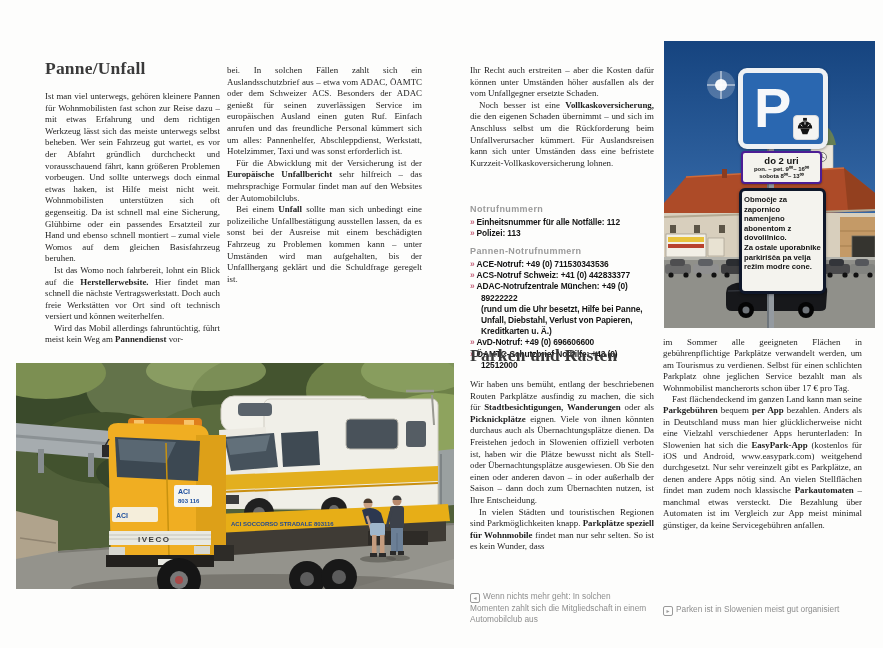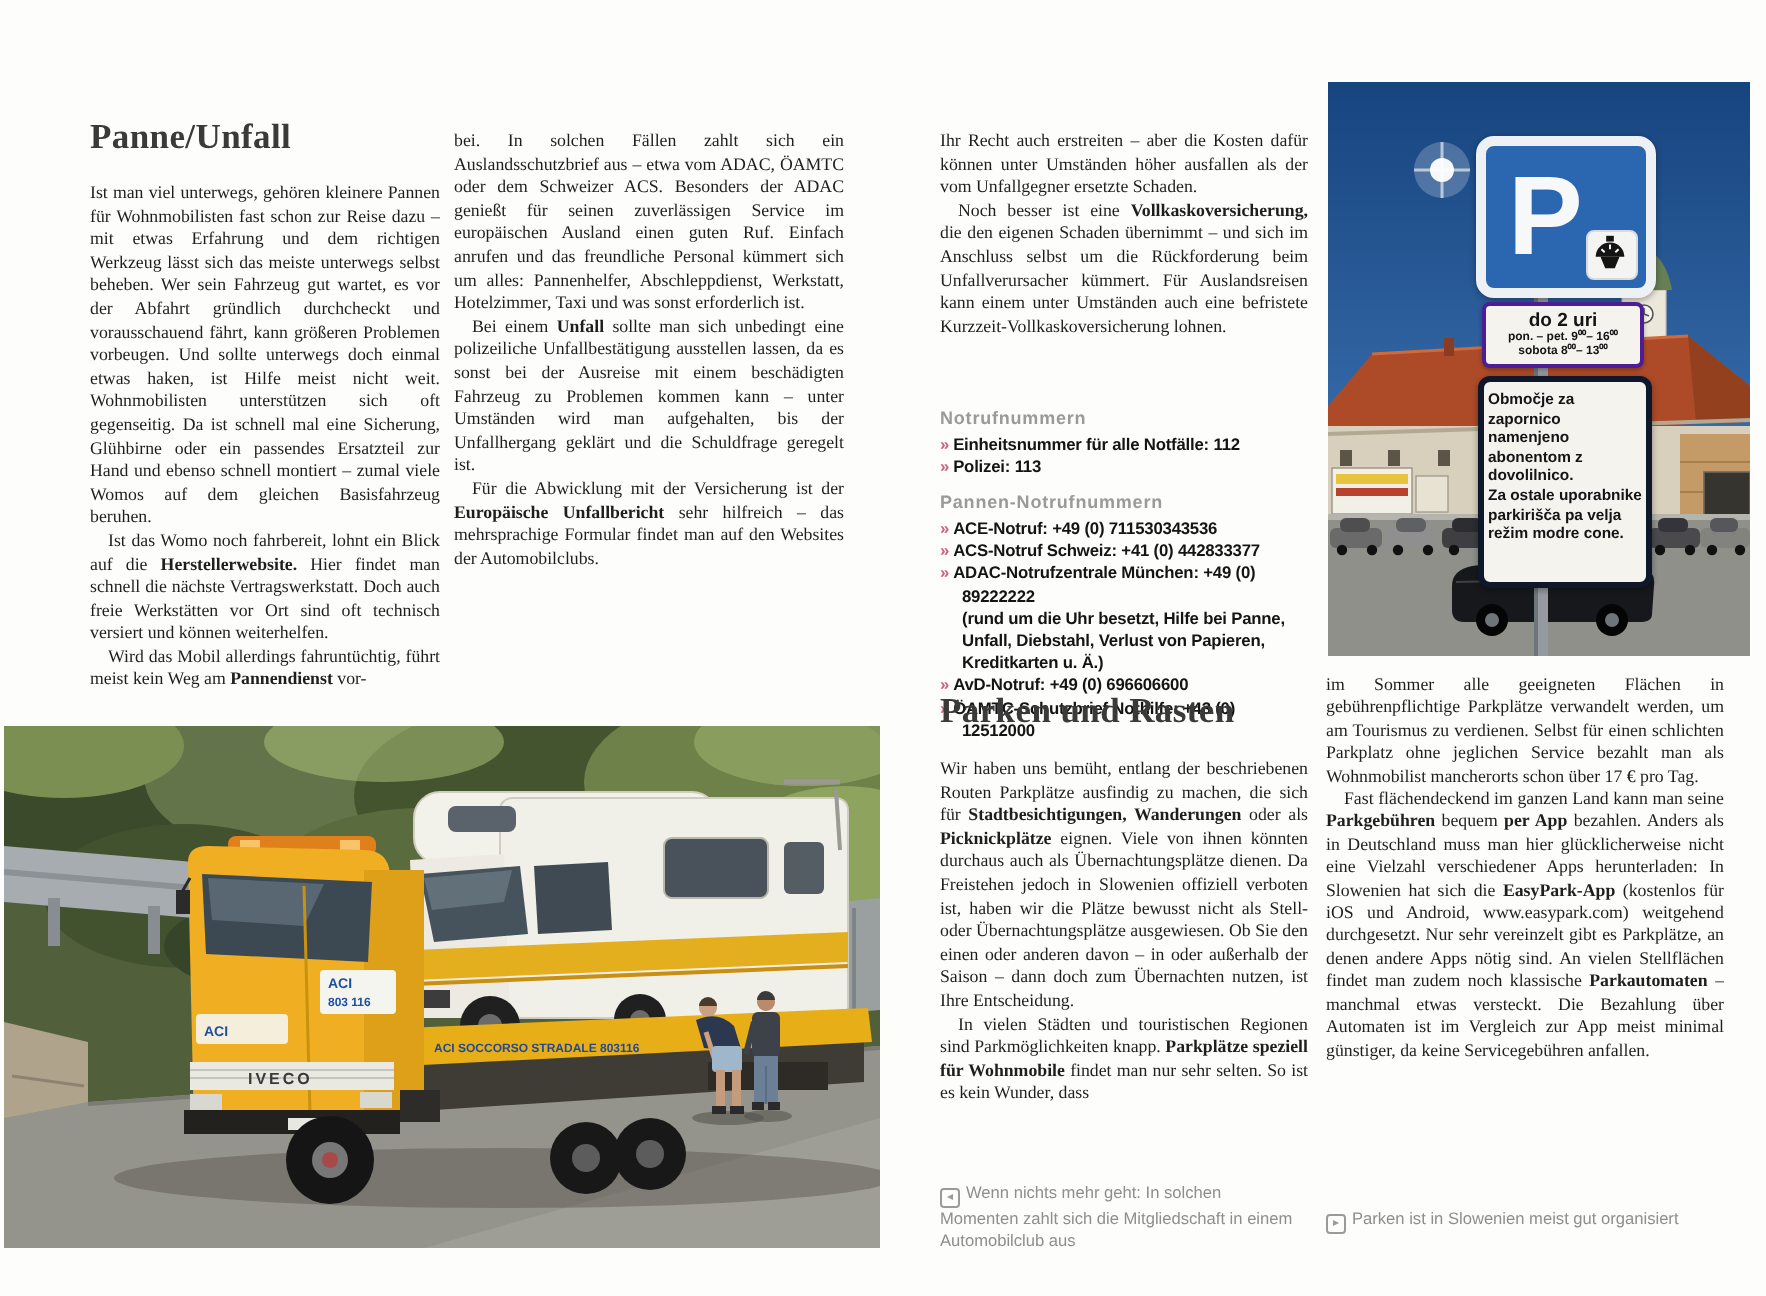--- a/index.html
+++ b/index.html
@@ -65,25 +65,25 @@
   <h1 class="sec-title abs" style="left:45px;top:30px;">Panne/Unfall</h1>
 
   <div class="col abs" style="left:45px;top:63px;width:175px;height:272px;">
     <p><span>Ist man viel unterwegs, gehören kleinere Pannen für Wohnmobilisten fast schon zur Reise dazu – mit etwas Erfahrung und dem richtigen Werkzeug lässt sich das meiste unterwegs selbst beheben. Wer sein Fahrzeug gut wartet, es vor der Abfahrt gründlich durchcheckt und vorausschauend fährt, kann größeren Problemen vorbeugen. Und sollte unterwegs doch einmal etwas haken, ist Hilfe meist nicht weit. Wohnmobilisten unterstützen sich oft gegenseitig. Da ist schnell mal eine Sicherung, Glühbirne oder ein passendes Ersatzteil zur Hand und ebenso schnell montiert – zumal viele Womos auf dem gleichen Basisfahrzeug beruhen.</span></p>
     <p class="ind"><span>Ist das Womo noch fahrbereit, lohnt ein Blick auf die </span><b>Herstellerwebsite.</b><span> Hier findet man schnell die nächste Vertragswerkstatt. Doch auch freie Werkstätten vor Ort sind oft technisch versiert und können weiterhelfen.</span></p>
     <p class="ind"><span>Wird das Mobil allerdings fahruntüchtig, führt meist kein Weg am </span><b>Pannendienst</b><span> vor-</span></p>
   </div>
 
   <div class="col abs" style="left:227px;top:37px;width:195px;height:298px;">
     <p><span>bei. In solchen Fällen zahlt sich ein Auslandsschutzbrief aus – etwa vom ADAC, ÖAMTC oder dem Schweizer ACS. Besonders der ADAC genießt für seinen zuverlässigen Service im europäischen Ausland einen guten Ruf. Einfach anrufen und das freundliche Personal kümmert sich um alles: Pannenhelfer, Abschleppdienst, Werkstatt, Hotelzimmer, Taxi und was sonst erforderlich ist.</span></p>
+    <p class="ind"><span>Für die Abwicklung mit der Versicherung ist der </span><b>Europäische Unfallbericht</b><span> sehr hilfreich – das mehrsprachige Formular findet man auf den Websites der Automobilclubs.</span></p>
     <p class="ind"><span>Bei einem </span><b>Unfall</b><span> sollte man sich unbedingt eine polizeiliche Unfallbestätigung ausstellen lassen, da es sonst bei der Ausreise mit einem beschädigten Fahrzeug zu Problemen kommen kann – unter Umständen wird man aufgehalten, bis der Unfallhergang geklärt und die Schuldfrage geregelt ist.</span></p>
-    <p class="ind"><span>Für die Abwicklung mit der Versicherung ist der </span><b>Europäische Unfallbericht</b><span> sehr hilfreich – das mehrsprachige Formular findet man auf den Websites der Automobilclubs.</span></p>
-  </div>
-
-  <div class="photo abs" style="left:2px;top:335px;width:438px;height:261px;">
+  </div>
+
+  <div class="photo abs" style="left:16px;top:335px;width:438px;height:226px;">
     <svg viewBox="0 0 438 261" width="438" height="261">
 
       <g>
         <rect width="438" height="200" fill="#51603a"></rect>
         <ellipse cx="40" cy="40" rx="70" ry="48" fill="#3a4a2b"></ellipse>
         <ellipse cx="150" cy="25" rx="80" ry="42" fill="#63734a"></ellipse>
         <ellipse cx="260" cy="35" rx="85" ry="46" fill="#44542f"></ellipse>
         <ellipse cx="370" cy="28" rx="80" ry="44" fill="#6e8148"></ellipse>
         <ellipse cx="420" cy="70" rx="60" ry="40" fill="#8ea35e"></ellipse>
         <ellipse cx="90" cy="85" rx="70" ry="36" fill="#42522e"></ellipse>
@@ -212,21 +212,21 @@
         <line x1="381" y1="170" x2="381" y2="189" stroke="#5a6d82" stroke-width="1"></line>
         <rect x="374" y="188" width="6" height="4" fill="#2a2a2a"></rect>
         <rect x="382" y="188" width="6" height="4" fill="#2a2a2a"></rect>
       </g>
     </svg>
   </div>
 
 
   <div class="col abs" style="left:470px;top:37px;width:184px;height:140px;">
     <p><span>Ihr Recht auch erstreiten – aber die Kosten dafür können unter Umständen höher ausfallen als der vom Unfallgegner ersetzte Schaden.</span></p>
-    <p class="ind"><span>Noch besser ist eine </span><b>Vollkaskoversicherung,</b><span> die den eigenen Schaden übernimmt – und sich im Anschluss selbst um die Rückforderung beim Unfallverursacher kümmert. Für Auslandsreisen kann einem unter Umständen auch eine befristete Kurzzeit-Vollkaskoversicherung lohnen.</span></p>
+    <p class="ind"><span>Noch besser ist eine </span><b>Vollkaskoversicherung,</b><span> die den eigenen Schaden übernimmt – und sich im Anschluss selbst um die Rückforderung beim Unfallverursacher kümmert. Für Auslandsreisen kann sich unter Umständen dass eine befristete Kurzzeit-Vollkaskoversicherung lohnen.</span></p>
   </div>
 
   <div class="abs" style="left:470px;top:176px;width:186px;">
     <div class="subhead">Notrufnummern</div>
     <div class="nrlist">
       <p class="nr-item"><span class="nr-chev">»</span><span>Einheitsnummer für alle Notfälle:</span> <span>112</span></p>
       <p class="nr-item"><span class="nr-chev">»</span><span>Polizei:</span> <span>113</span></p>
     </div>
   </div>
 

